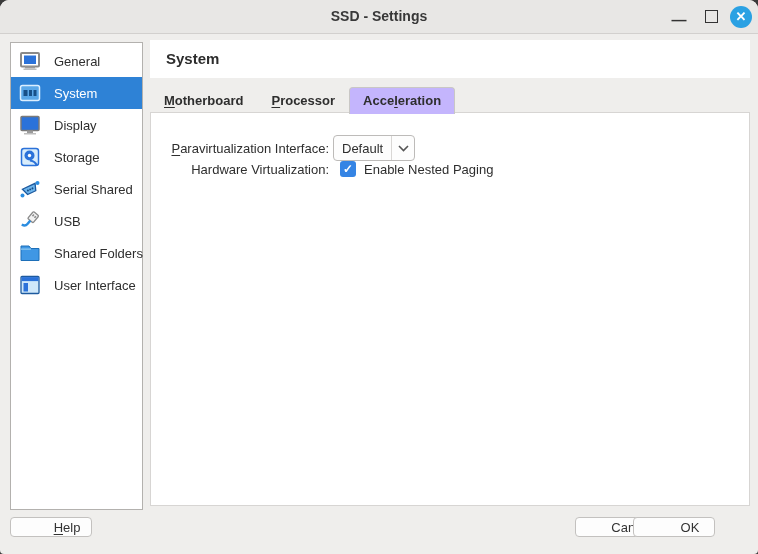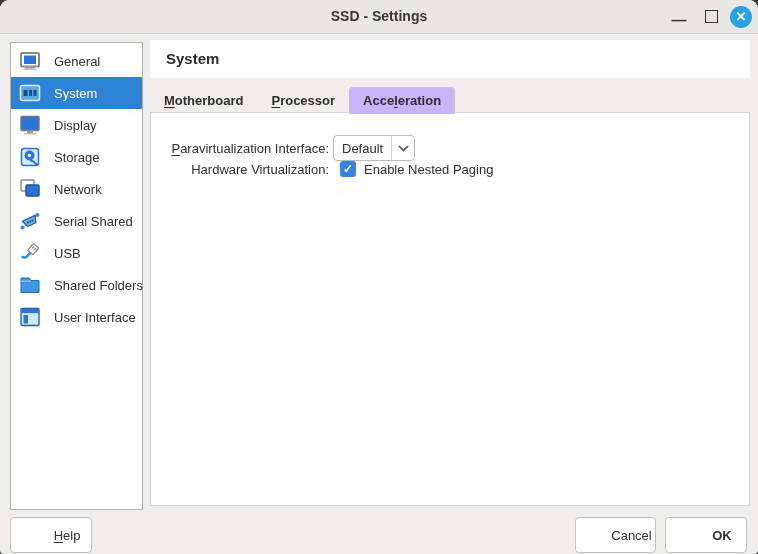--- a/index.html
+++ b/index.html
@@ -42,25 +42,25 @@
   .flabel{width:178px;text-align:right;font-size:13px;color:#2e2e2e;flex:0 0 178px;}
   .dropdown{margin-left:4px;height:26px;background:#fdfdfd;border:1px solid #bdbbb9;border-radius:4px;
     display:flex;align-items:center;cursor:default;box-sizing:border-box;}
   .dropdown .dval{padding:0 8px;font-size:13px;color:#2e2e2e;}
   .dropdown .ddiv{width:1px;height:24px;background:#d9d7d5;}
   .dropdown .dchev{width:22px;display:flex;align-items:center;justify-content:center;}
   .checkbox{margin-left:11px;width:16px;height:16px;border-radius:3px;background:#3584e4;
     display:flex;align-items:center;justify-content:center;color:#fff;font-size:12px;font-weight:bold;cursor:default;}
   .cb-label{margin-left:8px;font-size:13px;color:#2e2e2e;cursor:default;}
   
-  .pushbtn{position:absolute;top:517px;height:36px;background:#fdfdfd;border:1px solid #c3c1bf;border-radius:4px;
+  .pushbtn{position:absolute;top:517px;height:20px;background:#fdfdfd;border:1px solid #c3c1bf;border-radius:4px;
     font-size:13px;color:#333;display:flex;align-items:center;justify-content:center;box-sizing:border-box;cursor:default;padding-left:32px;}
   .btn-help{left:10px;width:82px;}
   .btn-cancel{left:575px;width:81px;}
-  .btn-ok{left:665px;width:82px;font-weight:bold;}
+  .btn-ok{left:633px;width:82px;}
 </style>
 </head>
 <body>
 
 <div id="window">
 
   <div class="titlebar">
     <div class="title">SSD - Settings</div>
     <div class="winbtn btn-min">
       <span>—</span>
@@ -116,29 +116,20 @@
             <rect x="3.5" y="3.5" width="17" height="17" rx="2.5" fill="#d9edfb" stroke="#2b72d9" stroke-width="1.5"></rect>
             <circle cx="11.5" cy="10.5" r="5" fill="#2b72d9"></circle>
             <circle cx="11.5" cy="10.5" r="1.7" fill="#ffffff"></circle>
             <path d="M12 15.5 q5.5 1 6.5 4.5" stroke="#2b72d9" stroke-width="2.2" fill="none"></path>
           </svg>
       </span>
       <span class="lbl">Storage</span>
     </div>
 
 
-    <div class="side-item">
-      <span class="icon">
-        <svg width="24" height="24" viewBox="0 0 24 24">
-            <rect x="3" y="3" width="13" height="11" rx="1" fill="#ffffff" stroke="#8a8a8a" stroke-width="1.5"></rect>
-            <rect x="8" y="8" width="13" height="11" rx="1" fill="#2b72d9" stroke="#1d5a9e" stroke-width="1.5"></rect>
-          </svg>
-      </span>
-      <span class="lbl">Network</span>
-    </div>
 
     <div class="side-item">
       <span class="icon">
         <svg width="24" height="24" viewBox="0 0 24 24">
             <g transform="rotate(-25 12 12)">
               <path d="M5 9 L19 9 L16.5 16 L7.5 16 Z" fill="#6cb4ec" stroke="#1d5a9e" stroke-width="1.3"></path>
               <circle cx="9.5" cy="12.5" r="1" fill="#174f87"></circle>
               <circle cx="12" cy="12.5" r="1" fill="#174f87"></circle>
               <circle cx="14.5" cy="12.5" r="1" fill="#174f87"></circle>
             </g>

